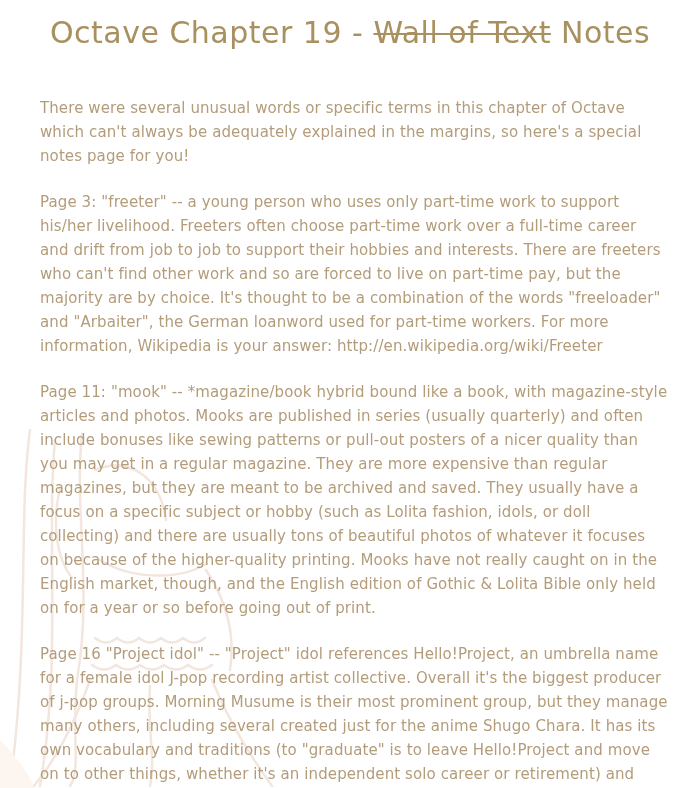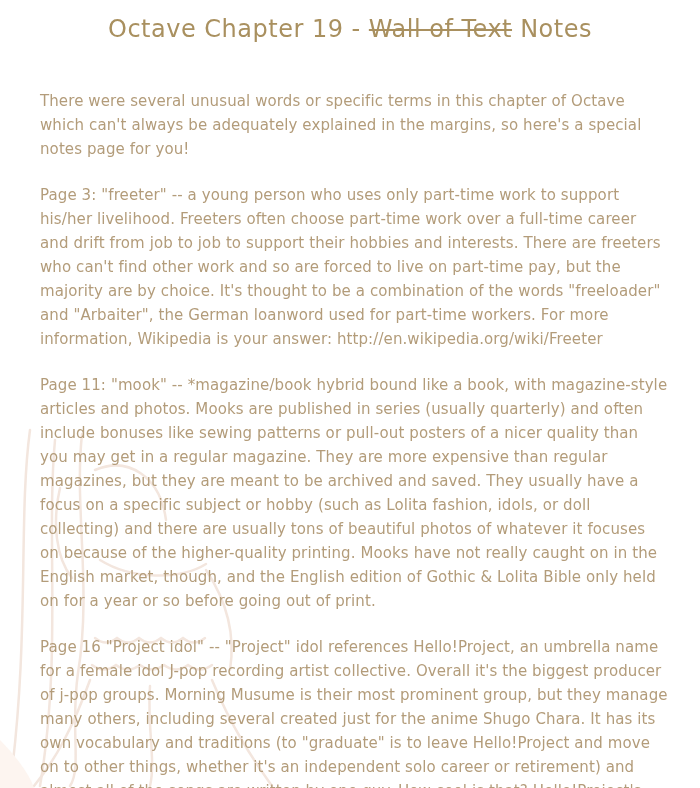--- a/index.html
+++ b/index.html
@@ -20,21 +20,21 @@
     left: 0;
     top: 428px;
     width: 300px;
     height: 360px;
     pointer-events: none;
   }
   .title {
     margin: 0;
     padding-top: 15px;
     text-align: center;
-    font-size: 24px;
+    font-size: 30px;
     font-weight: normal;
     letter-spacing: 0.5px;
     color: var(--title, #a9905f);
     font-family: "DejaVu Sans", sans-serif;
     position: relative;
     z-index: 2;
   }
   .title .struck {
     text-decoration: line-through;
     text-decoration-thickness: 2px;

